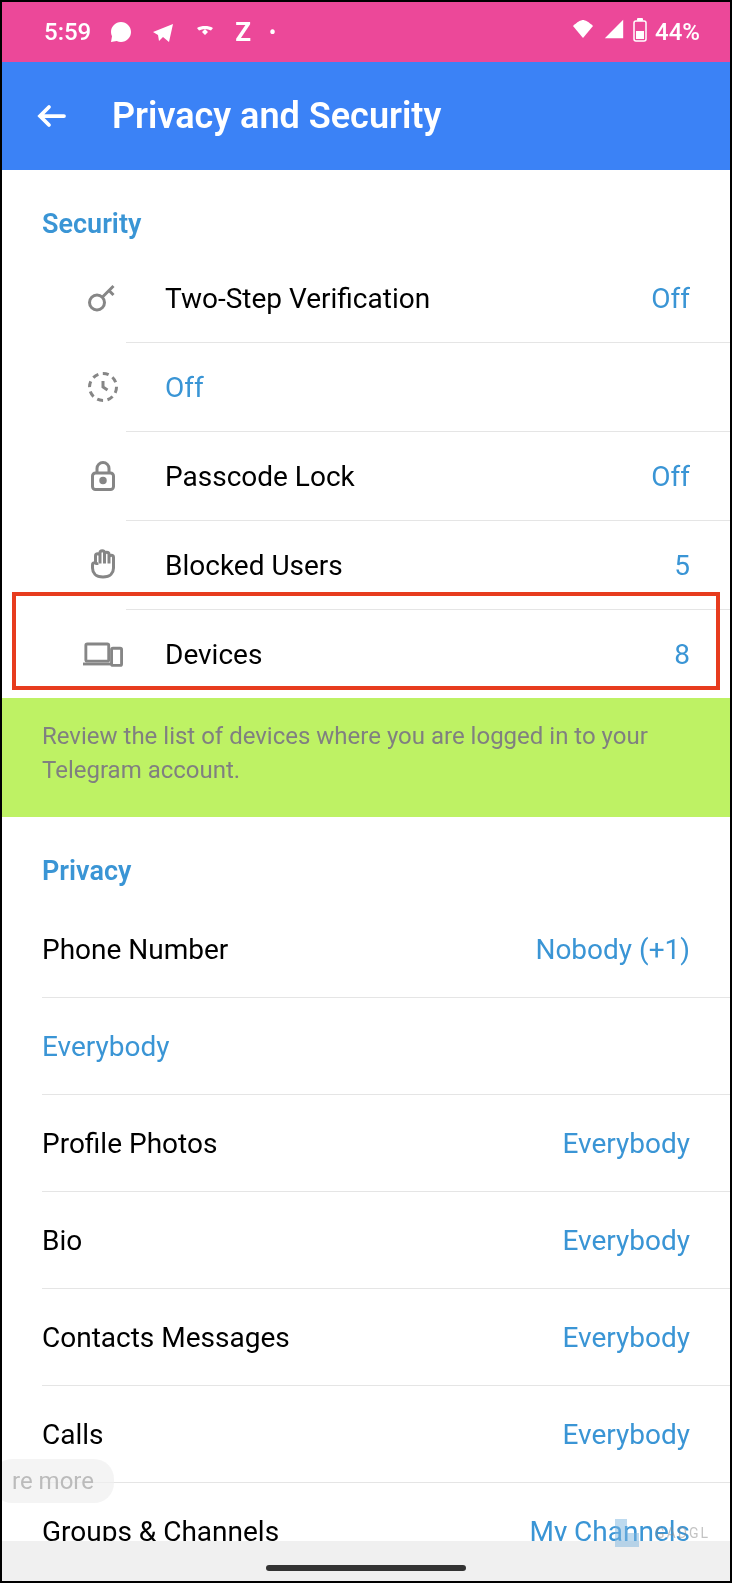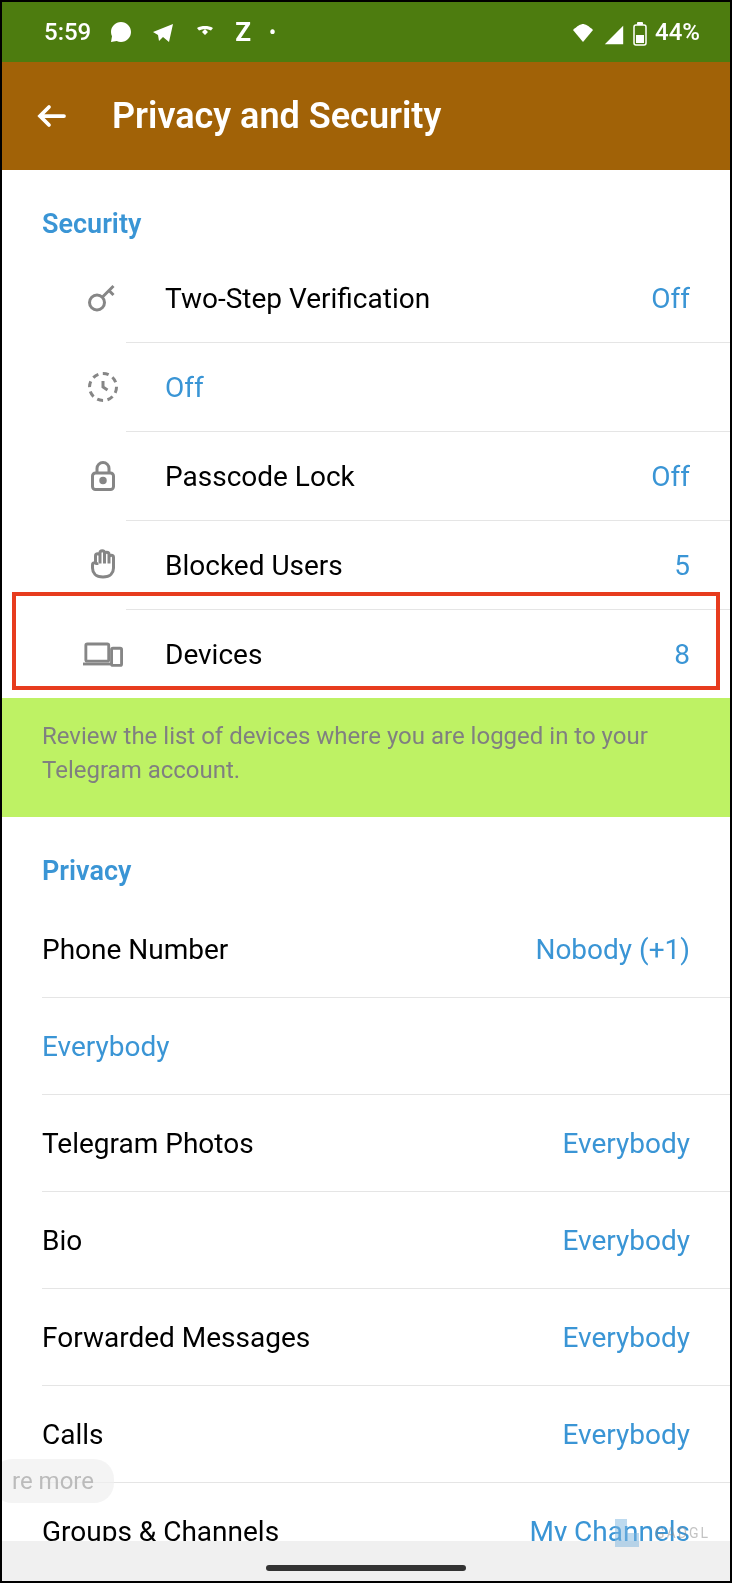--- a/index.html
+++ b/index.html
@@ -9,49 +9,49 @@
     }
     body {
       width: 732px;
       height: 1583px;
       font-family: -apple-system, BlinkMacSystemFont, 'Segoe UI', Roboto, sans-serif;
       background: #fff;
       position: relative;
       border: 2px solid #000;
     }
     .status-bar {
-      background: #4d7c0f;
+      background: #ec4899;
       height: 60px;
       display: flex;
       align-items: center;
       justify-content: space-between;
       padding: 0 30px 0 42px;
       color: #fff;
       gap: 11px;
     }
     .status-left {
       display: flex;
       align-items: center;
       gap: 18px;
       font-size: 24px;
       font-weight: 500;
     }
     .status-right {
       display: flex;
-      align-items: flex-end;
+      align-items: flex-start;
       gap: 8px;
       font-size: 24px;
       font-weight: 500;
     }
     .status-icon {
       display: inline-flex;
       align-items: center;
     }
     .app-bar {
-      background: #a16207;
+      background: #3b82f6;
       height: 108px;
       display: flex;
       align-items: center;
       padding: 0 30px;
       color: #fff;
     }
     .back-arrow {
       width: 40px;
       height: 40px;
       margin-right: 40px;
@@ -314,33 +314,33 @@
     <div class="item-value">Nobody (+1)</div>
   </div>
   <hr class="divider-full">
 
   <div class="list-item privacy-item">
     <div class="item-value">Everybody</div>
   </div>
   <hr class="divider-full">
 
   <div class="list-item privacy-item">
-    <div class="item-label">Telegram Photos</div>
+    <div class="item-label">Profile Photos</div>
     <div class="item-value">Everybody</div>
   </div>
   <hr class="divider-full">
 
   <div class="list-item privacy-item">
     <div class="item-label">Bio</div>
     <div class="item-value">Everybody</div>
   </div>
   <hr class="divider-full">
 
   <div class="list-item privacy-item">
-    <div class="item-label">Forwarded Messages</div>
+    <div class="item-label">Contacts Messages</div>
     <div class="item-value">Everybody</div>
   </div>
   <hr class="divider-full">
 
   <div class="list-item privacy-item">
     <div class="item-label">Calls</div>
     <div class="item-value">Everybody</div>
   </div>
   <hr class="divider-full">
 

